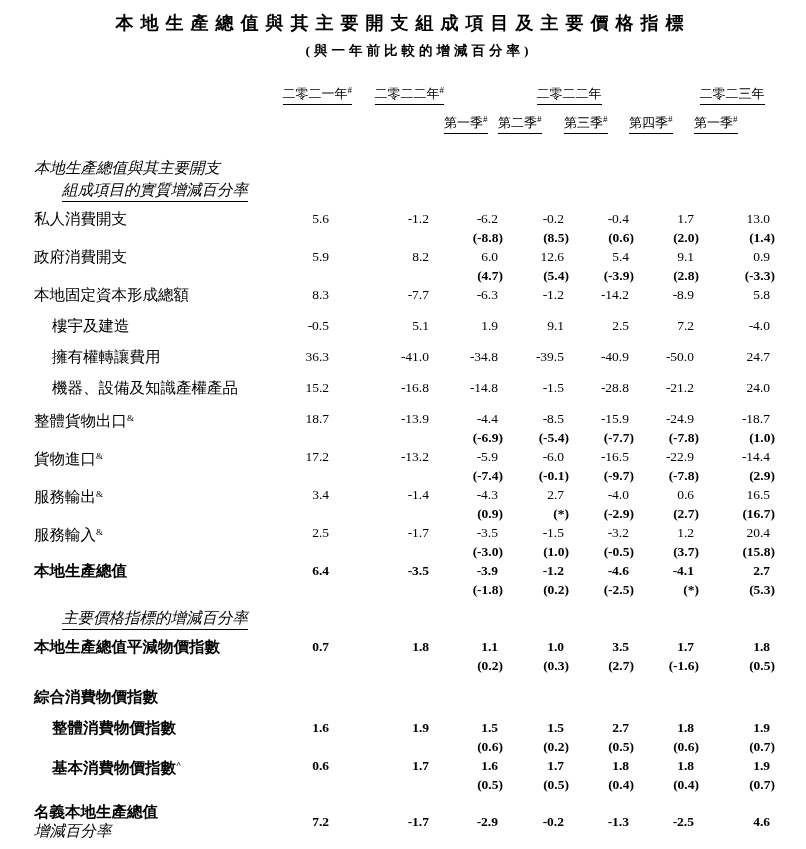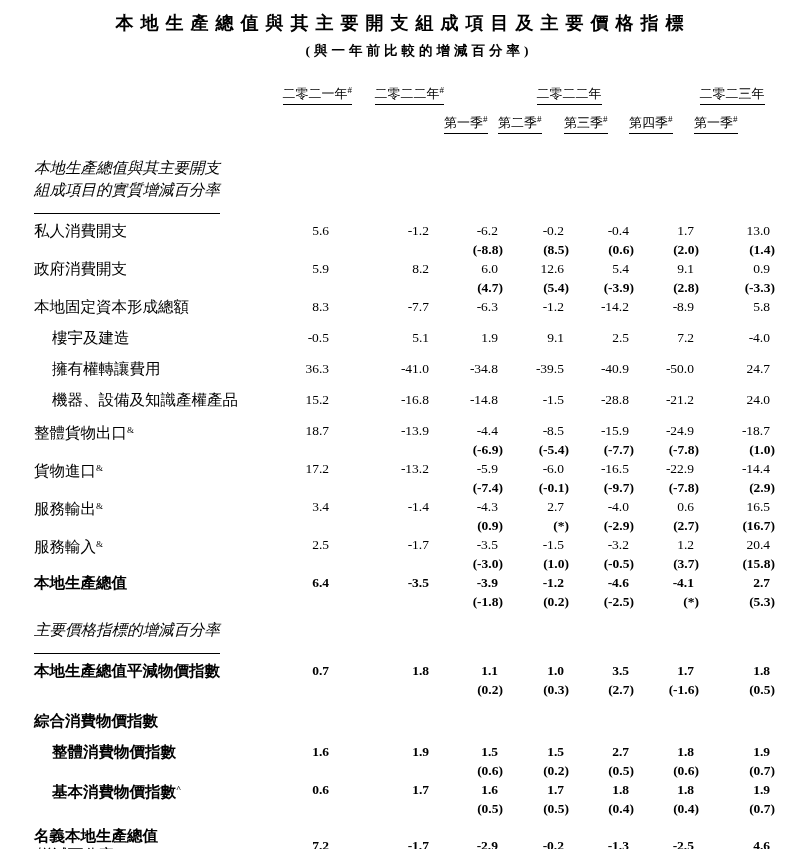--- a/index.html
+++ b/index.html
@@ -67,21 +67,21 @@
   tr.gap td { padding-bottom: 12px; }
   tr.top-gap td { padding-top: 8px; }
   tr.vcenter td.num { vertical-align: middle; }
   tr.section td { padding-top: 8px; padding-bottom: 7px; }
   .sec-line {
     font-style: italic;
     font-size: 15.5px;
     line-height: 22px;
     white-space: nowrap;
   }
-  .sec-line .u { padding-bottom: 12px; }
+  .sec-line .u { padding-bottom: 0; margin-left: 28px; }
 </style>
 </head>
 <body>
 
 <div class="page">
   <h1 class="title">本地生產總值與其主要開支組成項目及主要價格指標</h1>
   <div class="subtitle">(與一年前比較的增減百分率)</div>
 
   <table class="stats">
     <colgroup>

